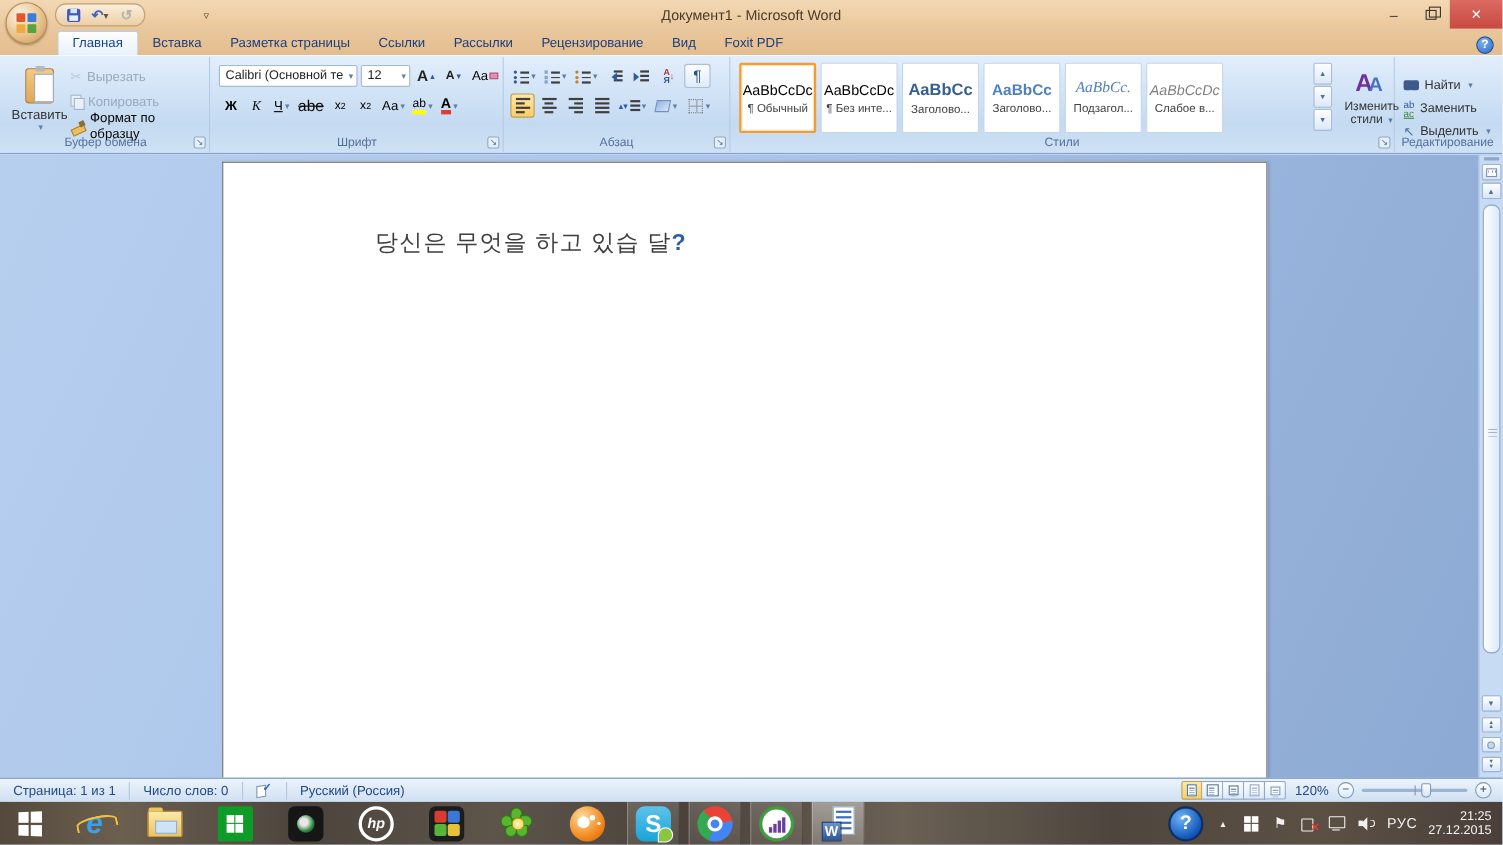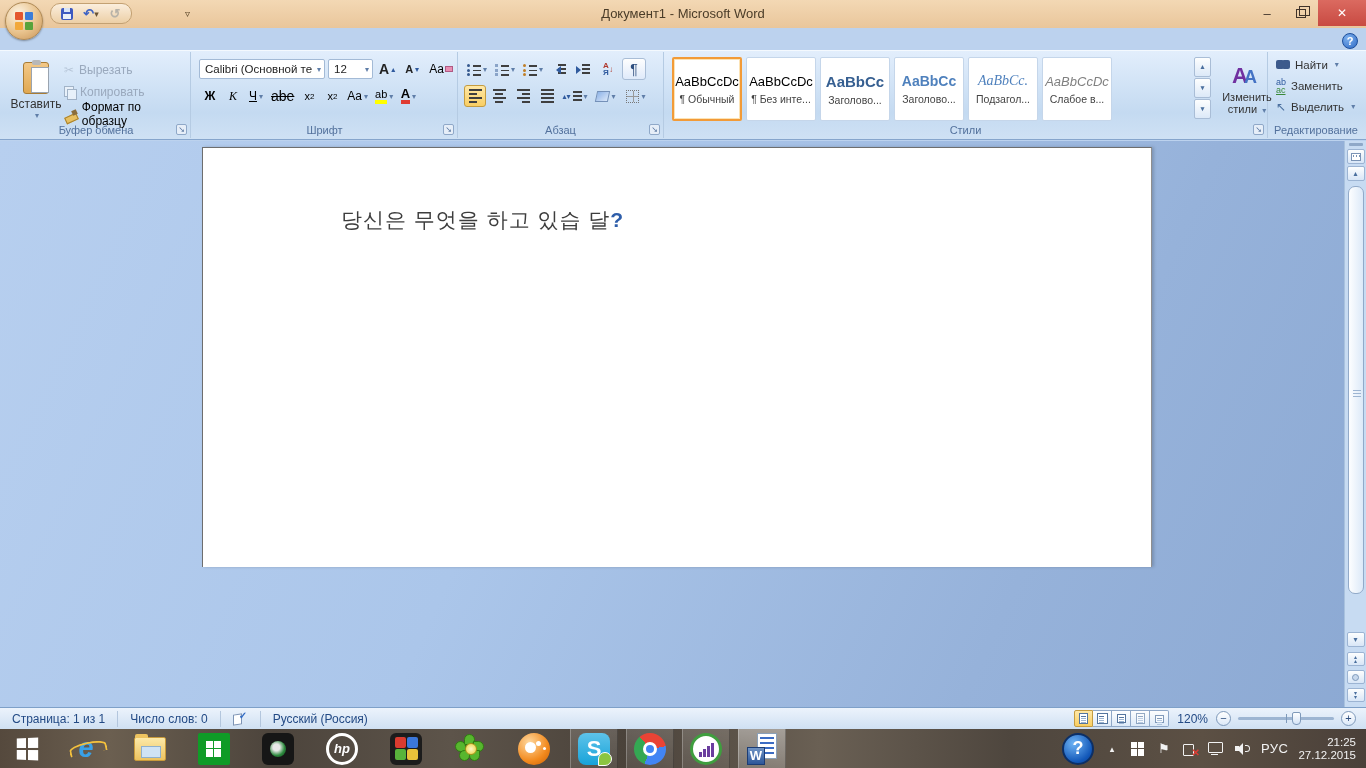--- a/index.html
+++ b/index.html
@@ -133,33 +133,33 @@
   .gal-scroll { position:absolute; left:530px; top:5px; width:17px; display:flex; flex-direction:column; gap:1px; }
   .gal-scroll b { height:20px; background:linear-gradient(#fdfefe,#dce9f8); border:1px solid #a9bdd6; border-radius:2px;
     font-size:7px; color:#4a6f9e; display:flex; align-items:center; justify-content:center; }
   .chgstyles { position:absolute; left:552px; top:5px; width:62px; height:64px; display:flex; flex-direction:column;
     align-items:center; justify-content:center; text-align:center; font-size:11px; color:#333; }
   .aa-ic { position:relative; width:30px; height:26px; margin-bottom:2px; }
   .aa-ic b:first-child { position:absolute; left:0; top:0; font-size:22px; color:#7030a0; font-weight:bold; }
   .aa-ic b:last-child { position:absolute; left:12px; top:4px; font-size:18px; color:#4472c4; font-weight:bold; }
 
   
-  .edit-rows { position:absolute; left:8px; top:2px; }
+  .edit-rows { position:absolute; left:8px; top:15px; }
   .edit-row { display:flex; align-items:center; height:21px; gap:5px; font-size:11.5px; color:#333; }
   .binoc { width:14px; height:9px; position:relative; }
   .binoc::before,.binoc::after { content:""; position:absolute; top:0; width:8px; height:9px; background:#3c5a8c; border-radius:2px; }
   .binoc::before{left:0;} .binoc::after{right:0;}
   .repl-ic { font-size:9px; color:#2f5a9e; line-height:8px; }
   .repl-ic em { color:#3a8a3a; font-style:normal;text-decoration:underline; }
   .sel-arrow { color:#4a6f9e; font-size:12px; }
 
   
   .docarea { position:absolute; left:0; top:141px; width:1366px; height:566px;
     background:linear-gradient(115deg,#b7cfef 0%,#abc6ea 40%,#96b2da 75%,#8ca9d3 100%); }
-  .page { position:absolute; left:202px; top:6px; width:950px; height:420px; background:#fff;
+  .page { position:absolute; left:202px; top:6px; width:950px; height:560px; background:#fff;
     border-left:1px solid #6e6e6e; border-right:1px solid #8f8f8f; border-top:1px solid #6e6e6e;
     box-shadow:2px 0 3px rgba(0,0,0,.18); }
   .doc-text { position:absolute; left:138px; top:58px; font-size:21px; color:#3d3d3d; letter-spacing:1px; }
   .doc-text .qmark { color:#2e5eaa; font-weight:bold; }
 
   
   .vscroll { position:absolute; right:0; top:0; width:22px; height:566px; background:#c7dbf2; border-left:1px solid #a9c2de;
     display:flex; flex-direction:column; align-items:center; }
   .split-handle { width:14px; height:3px; background:#8fa8c8; margin:2px 0; border-radius:1px; }
   .sc-btn { width:18px; height:15px; margin:1px 0; background:linear-gradient(#fdfefe,#d8e6f7); border:1px solid #9cb4d3;
@@ -303,20 +303,30 @@
     <div class="title-text">Документ1 - Microsoft Word</div>
     <div class="win-controls">
       <span class="wc">–</span>
       <span class="wc">
           <span class="restore-ic"></span>
         </span>
       <span class="wc close">✕</span>
     </div>
   </div>
 
+  <div class="tabstrip">
+    <span class="tab active">Главная</span>
+    <span class="tab">Вставка</span>
+    <span class="tab">Разметка страницы</span>
+    <span class="tab">Ссылки</span>
+    <span class="tab">Рассылки</span>
+    <span class="tab">Рецензирование</span>
+    <span class="tab">Вид</span>
+    <span class="tab">Foxit PDF</span>
+  </div>
   <div class="help-circle">?</div>
 
   <div class="ribbon">
 
     <div class="rgroup" style="left:2px;width:189px;">
       <div class="paste-btn">
         <span class="clipboard-ic"></span>
         <span class="paste-label">Вставить</span>
         <span class="dd">▾</span>
       </div>

